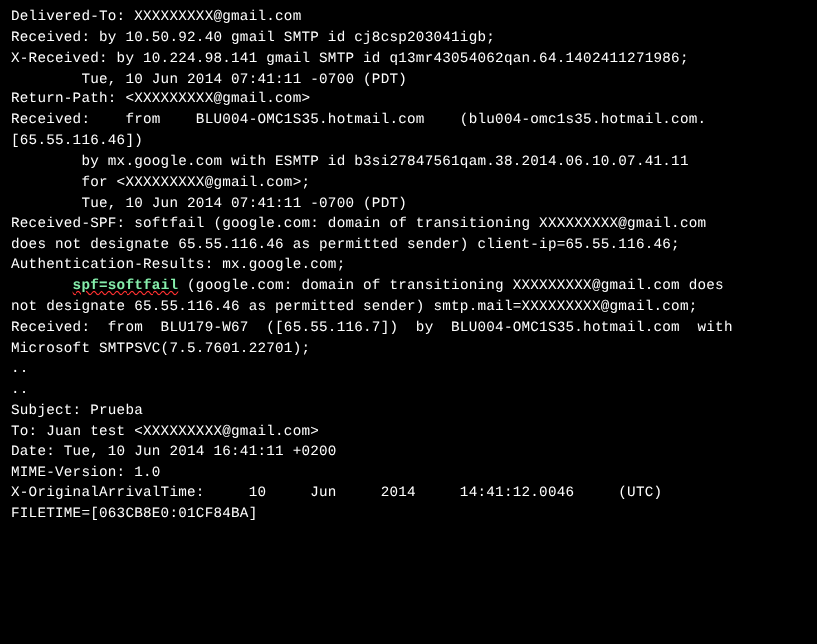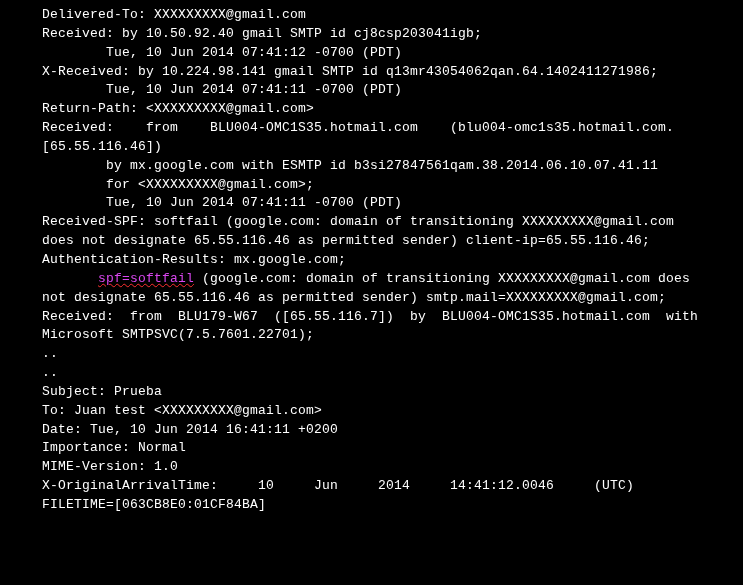--- a/index.html
+++ b/index.html
@@ -13,38 +13,36 @@
       font-family: "Courier New", Courier, monospace;
       font-size: 13px;
       line-height: 1.45;
       padding: 6px 10px;
       width: 743px;
       height: 585px;
       letter-spacing: 0.2px;
     }
     .line {
       white-space: pre;
-      margin-left: 32px;
     }
     .hl {
-      color: #d946ef;
+      color: #86efac;
       text-decoration: underline;
       text-decoration-style: wavy;
       text-decoration-color: #ff3030;
       text-decoration-thickness: 1px;
-      font-weight: normal;
+      font-weight: bold;
     }
   </style>
 </head>
 <body>
 
 <div id="container">
     <div class="line">Delivered-To: XXXXXXXXX@gmail.com</div>
     <div class="line">Received: by 10.50.92.40 gmail SMTP id cj8csp203041igb;</div>
-    <div class="line">        Tue, 10 Jun 2014 07:41:12 -0700 (PDT)</div>
     <div class="line">X-Received: by 10.224.98.141 gmail SMTP id q13mr43054062qan.64.1402411271986;</div>
     <div class="line">        Tue, 10 Jun 2014 07:41:11 -0700 (PDT)</div>
     <div class="line">Return-Path: &lt;XXXXXXXXX@gmail.com&gt;</div>
     <div class="line">Received:    from    BLU004-OMC1S35.hotmail.com    (blu004-omc1s35.hotmail.com.</div>
     <div class="line">[65.55.116.46])</div>
     <div class="line">        by mx.google.com with ESMTP id b3si27847561qam.38.2014.06.10.07.41.11</div>
     <div class="line">        for &lt;XXXXXXXXX@gmail.com&gt;;</div>
     <div class="line">        Tue, 10 Jun 2014 07:41:11 -0700 (PDT)</div>
     <div class="line">Received-SPF: softfail (google.com: domain of transitioning XXXXXXXXX@gmail.com</div>
     <div class="line">does not designate 65.55.116.46 as permitted sender) client-ip=65.55.116.46;</div>
@@ -54,17 +52,16 @@
     <div class="line">Received:  from  BLU179-W67  ([65.55.116.7])  by  BLU004-OMC1S35.hotmail.com  with</div>
     <div class="line">Microsoft SMTPSVC(7.5.7601.22701);</div>
     <div class="line"></div>
     <div class="line">..</div>
     <div class="line">..</div>
     <div class="line"></div>
     <div class="line"></div>
     <div class="line">Subject: Prueba</div>
     <div class="line">To: Juan test &lt;XXXXXXXXX@gmail.com&gt;</div>
     <div class="line">Date: Tue, 10 Jun 2014 16:41:11 +0200</div>
-    <div class="line">Importance: Normal</div>
     <div class="line">MIME-Version: 1.0</div>
     <div class="line">X-OriginalArrivalTime:     10     Jun     2014     14:41:12.0046     (UTC)</div>
     <div class="line">FILETIME=[063CB8E0:01CF84BA]</div>
   </div>
 
 </body></html>

